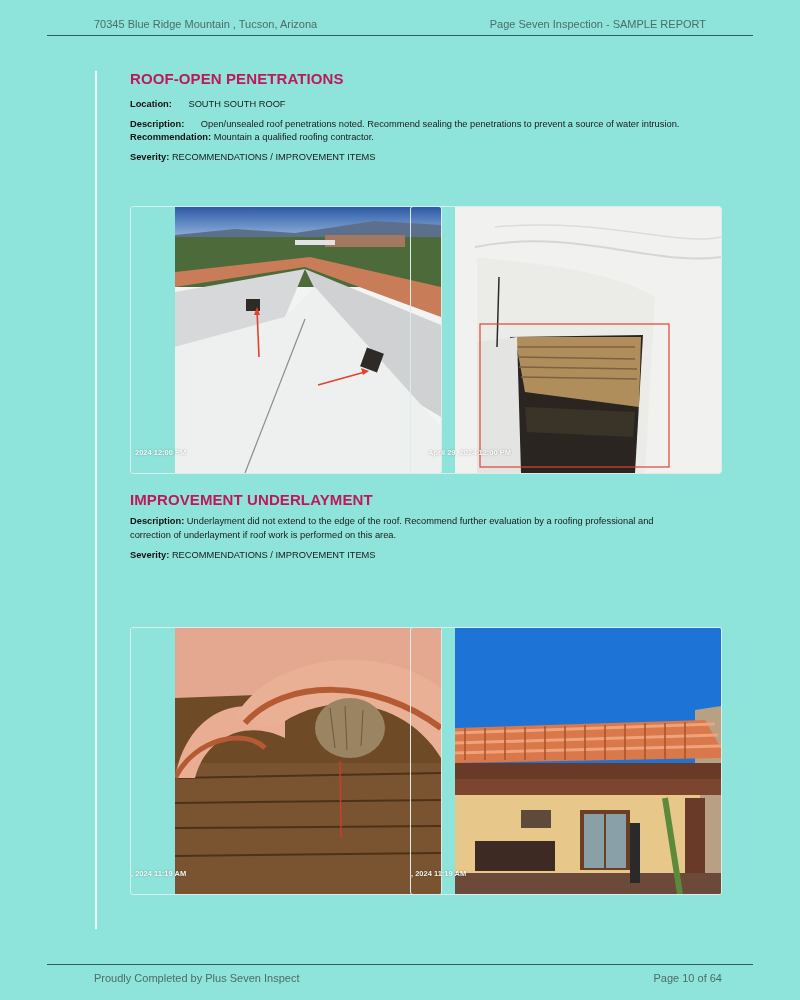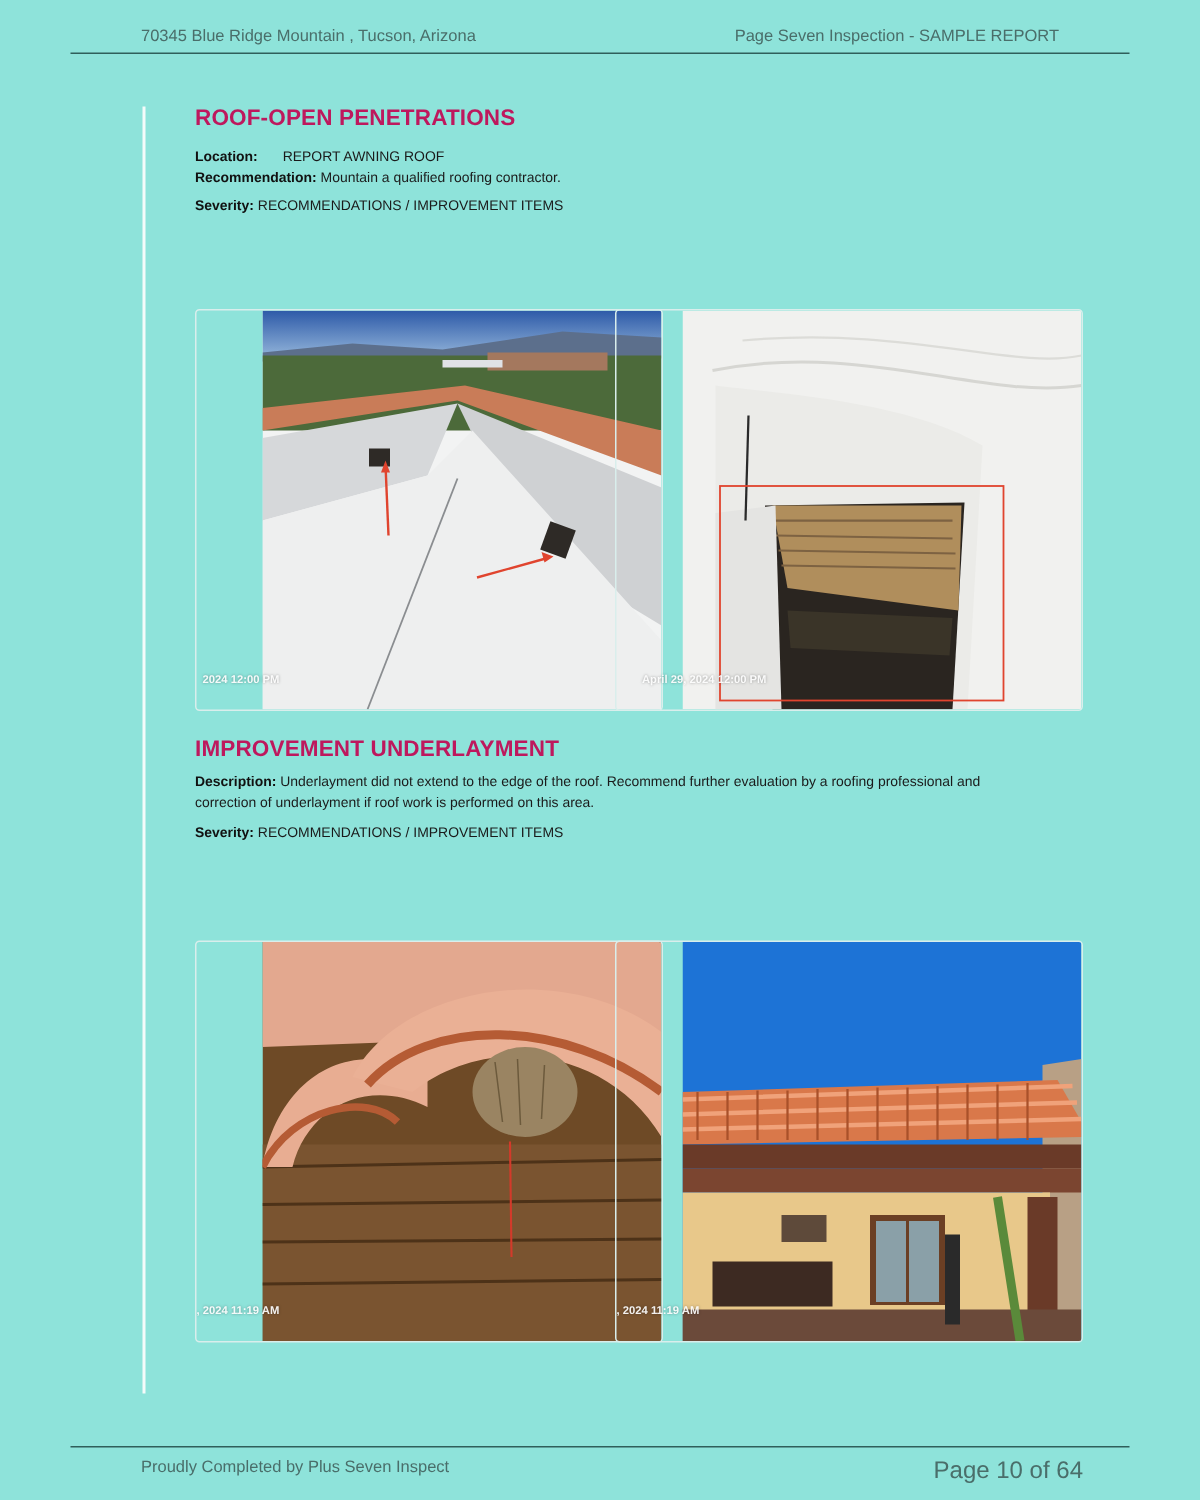--- a/index.html
+++ b/index.html
@@ -14,21 +14,21 @@
     position: absolute; left: 47px; top: 0; width: 706px; height: 35px;
     border-bottom: 1.5px solid #2f5f5a;
   }
   .header .left { position: absolute; left: 47px; top: 18px; font-size: 11px; color: #4a6e6a; }
   .header .right { position: absolute; right: 47px; top: 18px; font-size: 11px; color: #4a6e6a; }
   .footer {
     position: absolute; left: 47px; top: 964px; width: 706px; height: 36px;
     border-top: 1.5px solid #2f5f5a;
   }
   .footer .left { position: absolute; left: 47px; top: 7px; font-size: 11px; color: #4a6e6a; }
-  .footer .right { position: absolute; right: 31px; top: 7px; font-size: 16px; color: #4a6e6a; }
+  .footer .right { position: absolute; right: 31px; top: 7px; font-size: 11px; color: #4a6e6a; }
   .vline {
     position: absolute; left: 95px; top: 71px; width: 2px; height: 858px; background: #f4fbfa;
   }
   .section { position: absolute; left: 130px; width: 560px; }
   .section h2 { margin: 0; font-size: 15px; font-weight: bold; color: #be185d; letter-spacing: 0.1px; }
   .row { font-size: 9.3px; line-height: 13.5px; color: #1a1a1a; }
   .row b { font-weight: bold; color: #111; }
   .gap-tab { display: inline-block; width: 7px; }
   .photo {
     position: absolute; width: 266px; height: 266px;
@@ -46,21 +46,25 @@
   <span class="left">70345 Blue Ridge Mountain , Tucson, Arizona</span>
   <span class="right">Page Seven Inspection - SAMPLE REPORT</span>
 </div>
 
 <div class="vline"></div>
 
 <div class="section" style="top:70px;">
   <h2>ROOF-OPEN PENETRATIONS</h2>
   <div class="row" style="margin-top:11px;">
     <b>Location:</b><span class="gap-tab"></span><span class="gap-tab"></span>
-    <span>REPORT AWNING ROOF</span>
+    <span>SOUTH SOUTH ROOF</span>
+  </div>
+  <div class="row" style="margin-top:6px;">
+    <b>Description:</b><span class="gap-tab"></span><span class="gap-tab"></span>
+    <span>Open/unsealed roof penetrations noted. Recommend sealing the penetrations to prevent a source of water intrusion.</span>
   </div>
   <div class="row">
     <b>Recommendation:</b>
     <span>Mountain a qualified roofing contractor.</span>
   </div>
   <div class="row" style="margin-top:6px;">
     <b>Severity:</b>
     <span>RECOMMENDATIONS / IMPROVEMENT ITEMS</span>
   </div>
 </div>

